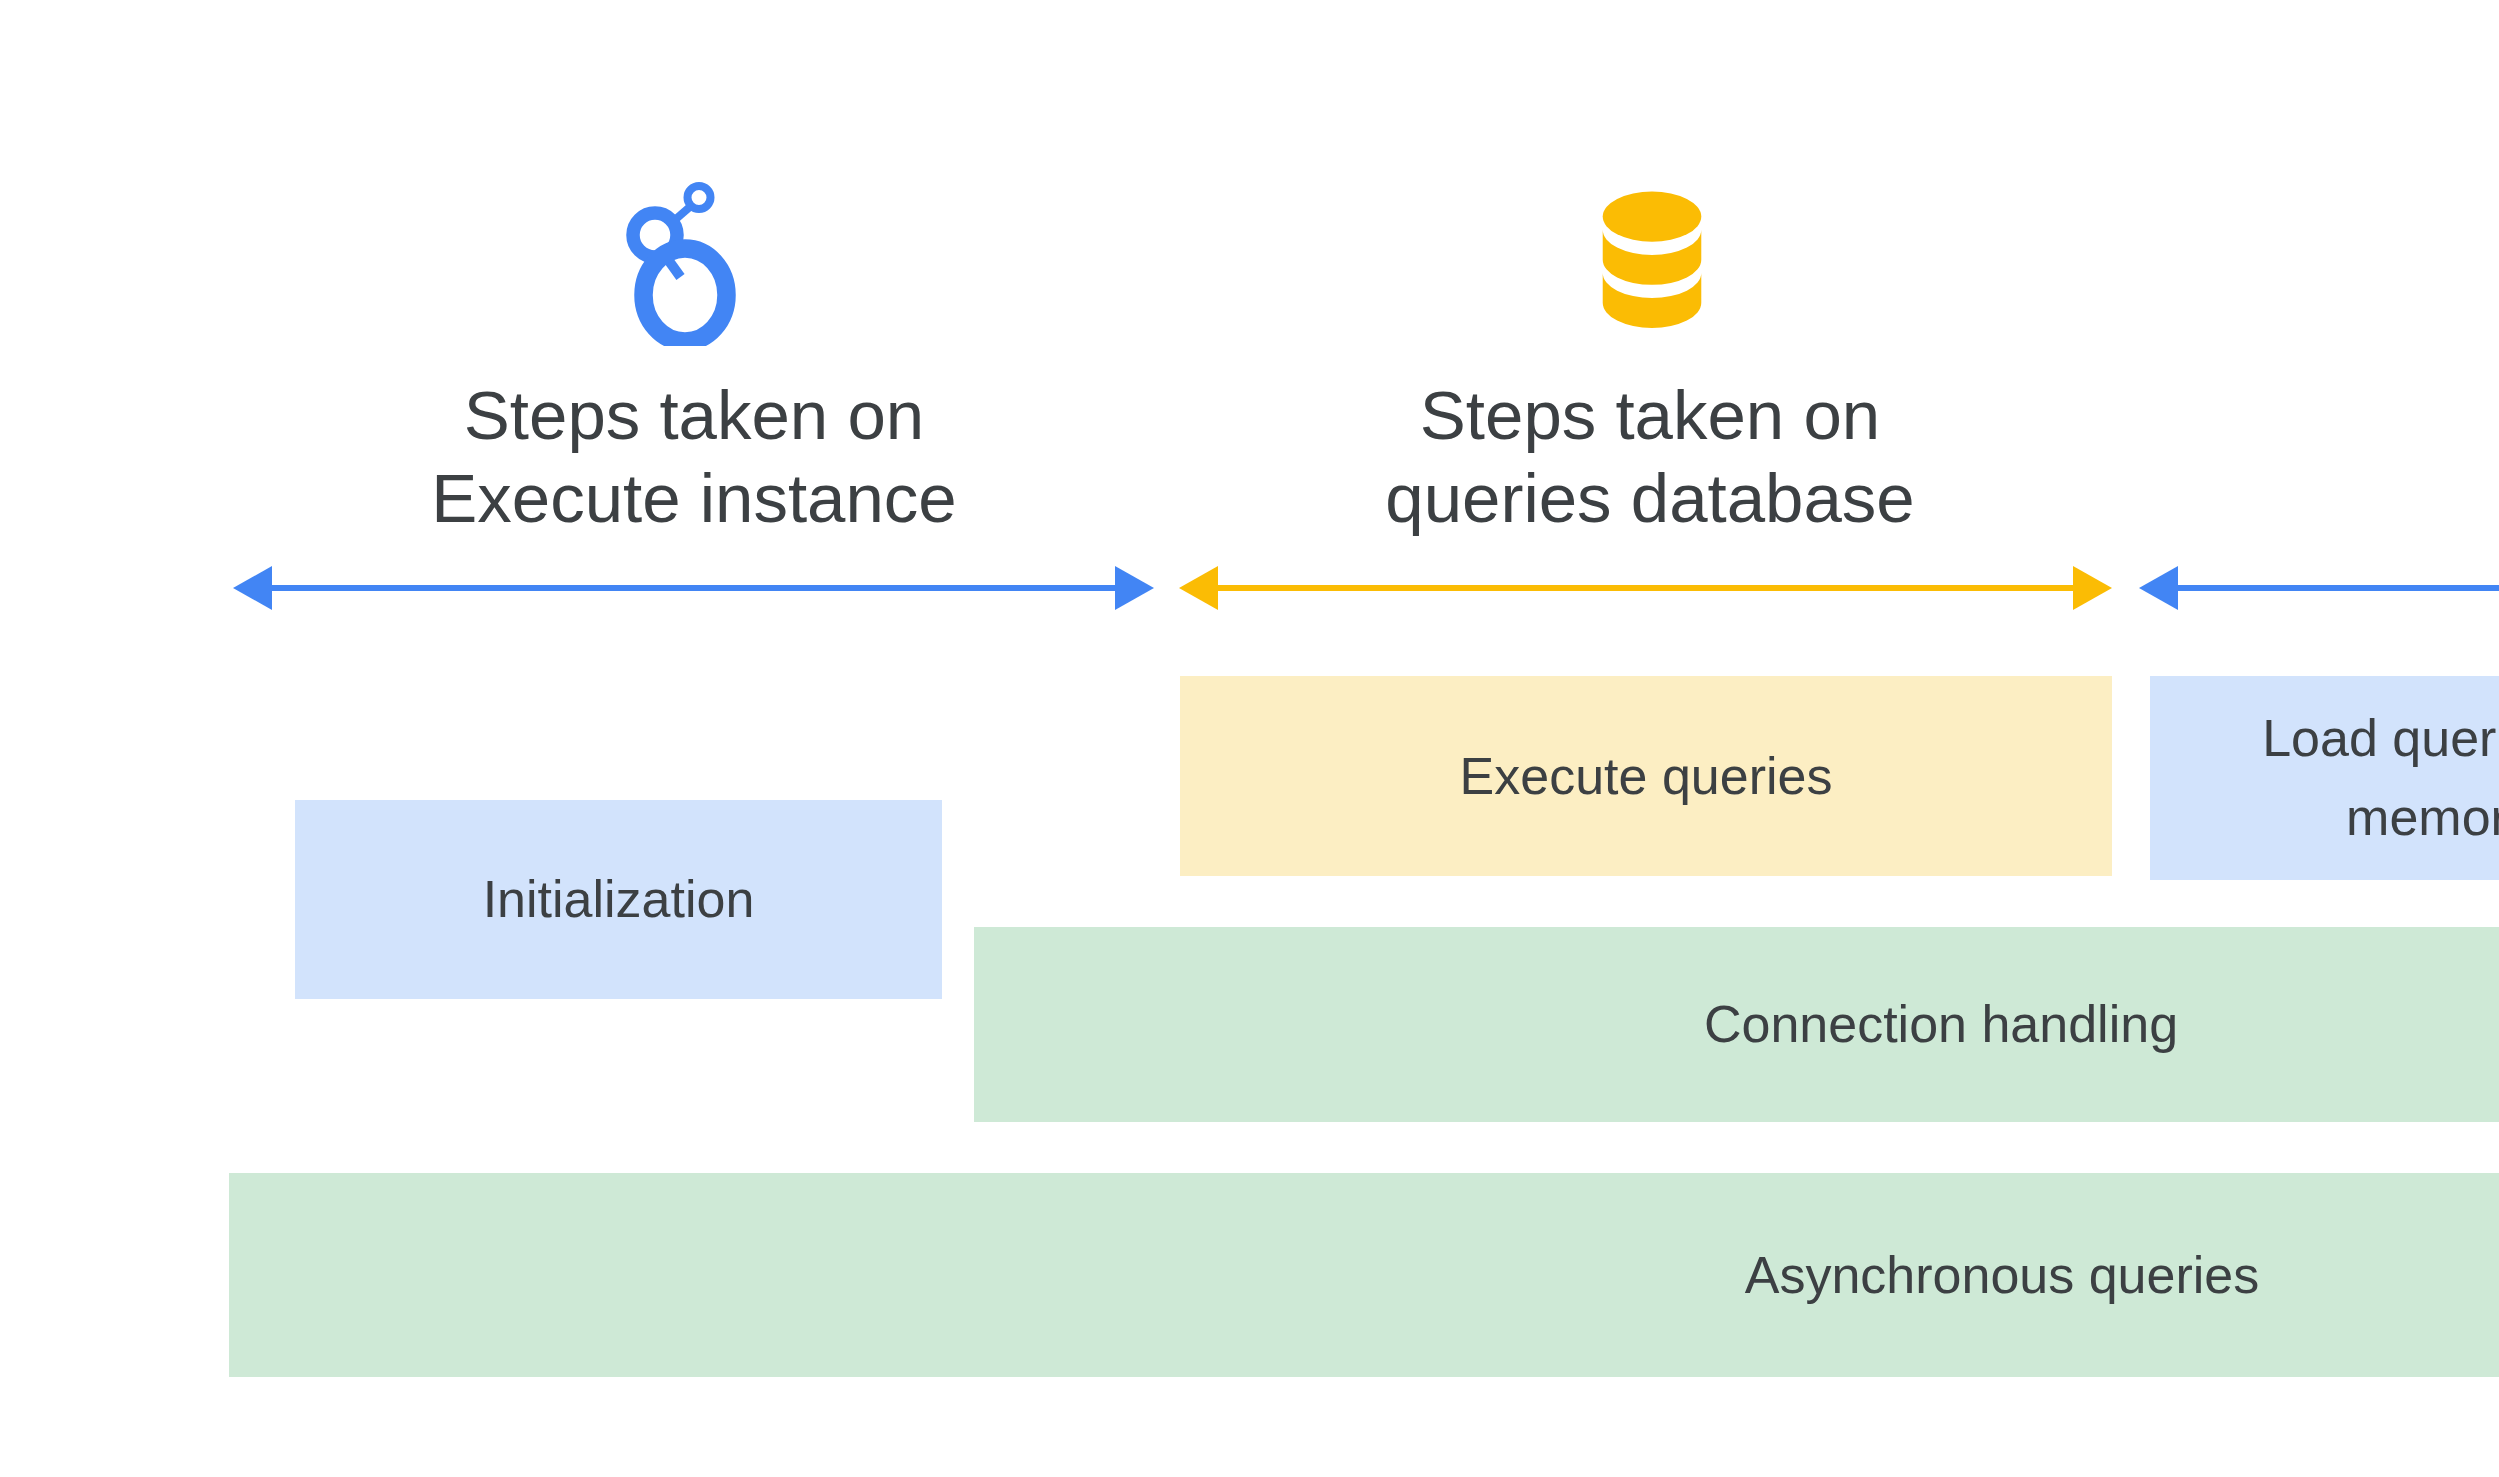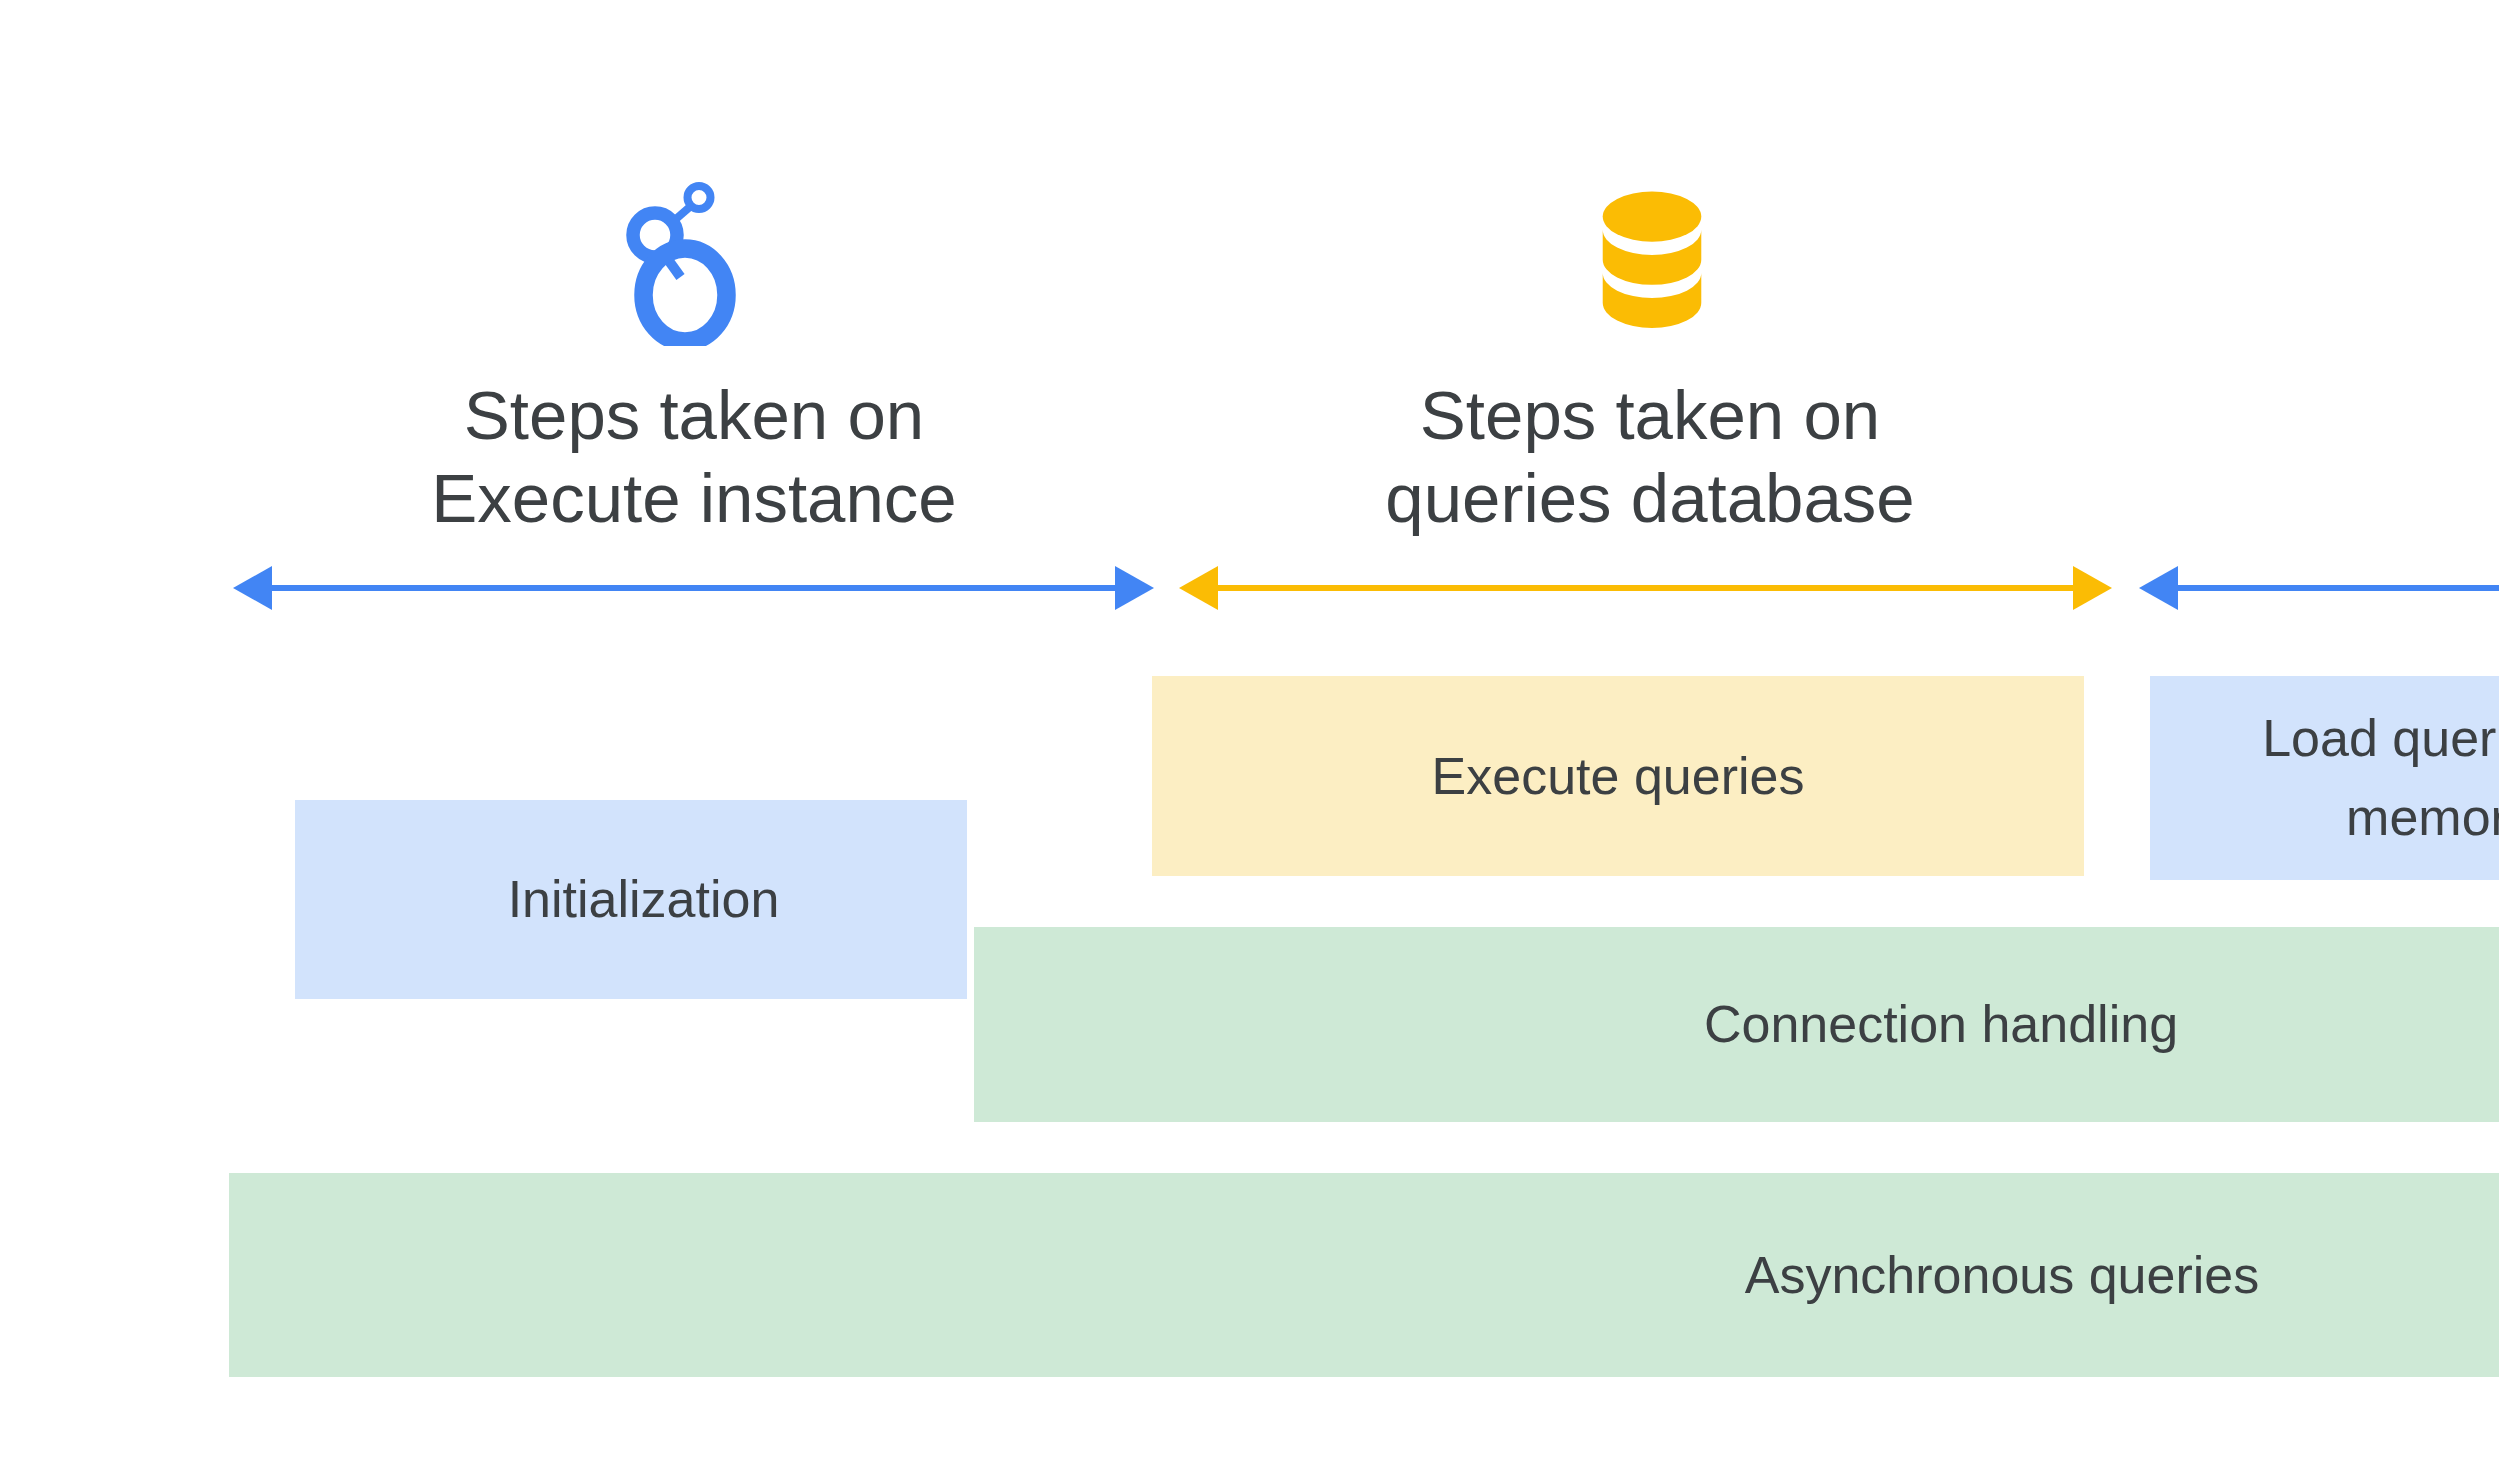--- a/index.html
+++ b/index.html
@@ -109,29 +109,29 @@
     <div class="shaft"></div>
     <div class="head-r"></div>
   </div>
 
   <div class="arrow blue" style="left:2139px;top:566px;width:1623px;">
     <div class="head-l"></div>
     <div class="shaft"></div>
 
   </div>
 
-  <div class="box fill-lightyellow" style="left:1152px;top:676px;width:932px;height:200px;">
+  <div class="box fill-lightyellow" style="left:1180px;top:676px;width:932px;height:200px;">
     <div class="box-label">Execute queries</div>
   </div>
 
   <div class="box fill-lightblue" style="left:2150px;top:676px;width:580px;height:204px;">
     <div class="box-label">Load queries in memory</div>
   </div>
 
-  <div class="box fill-lightblue" style="left:295px;top:800px;width:647px;height:199px;padding-left:25px;">
+  <div class="box fill-lightblue" style="left:295px;top:800px;width:647px;height:199px;">
     <div class="box-label">Initialization</div>
   </div>
 
   <div class="box fill-lightgreen" style="left:974px;top:927px;width:1934px;height:195px;">
     <div class="box-label">Connection handling</div>
   </div>
 
   <div class="box fill-lightgreen" style="left:229px;top:1173px;width:3546px;height:204px;">
     <div class="box-label">Asynchronous queries</div>
   </div>

